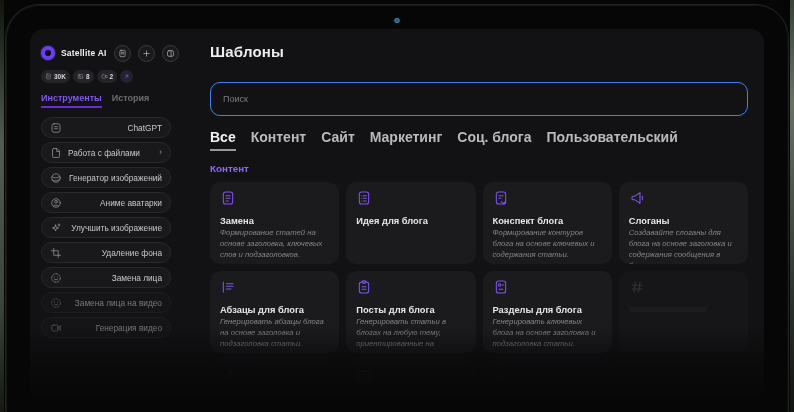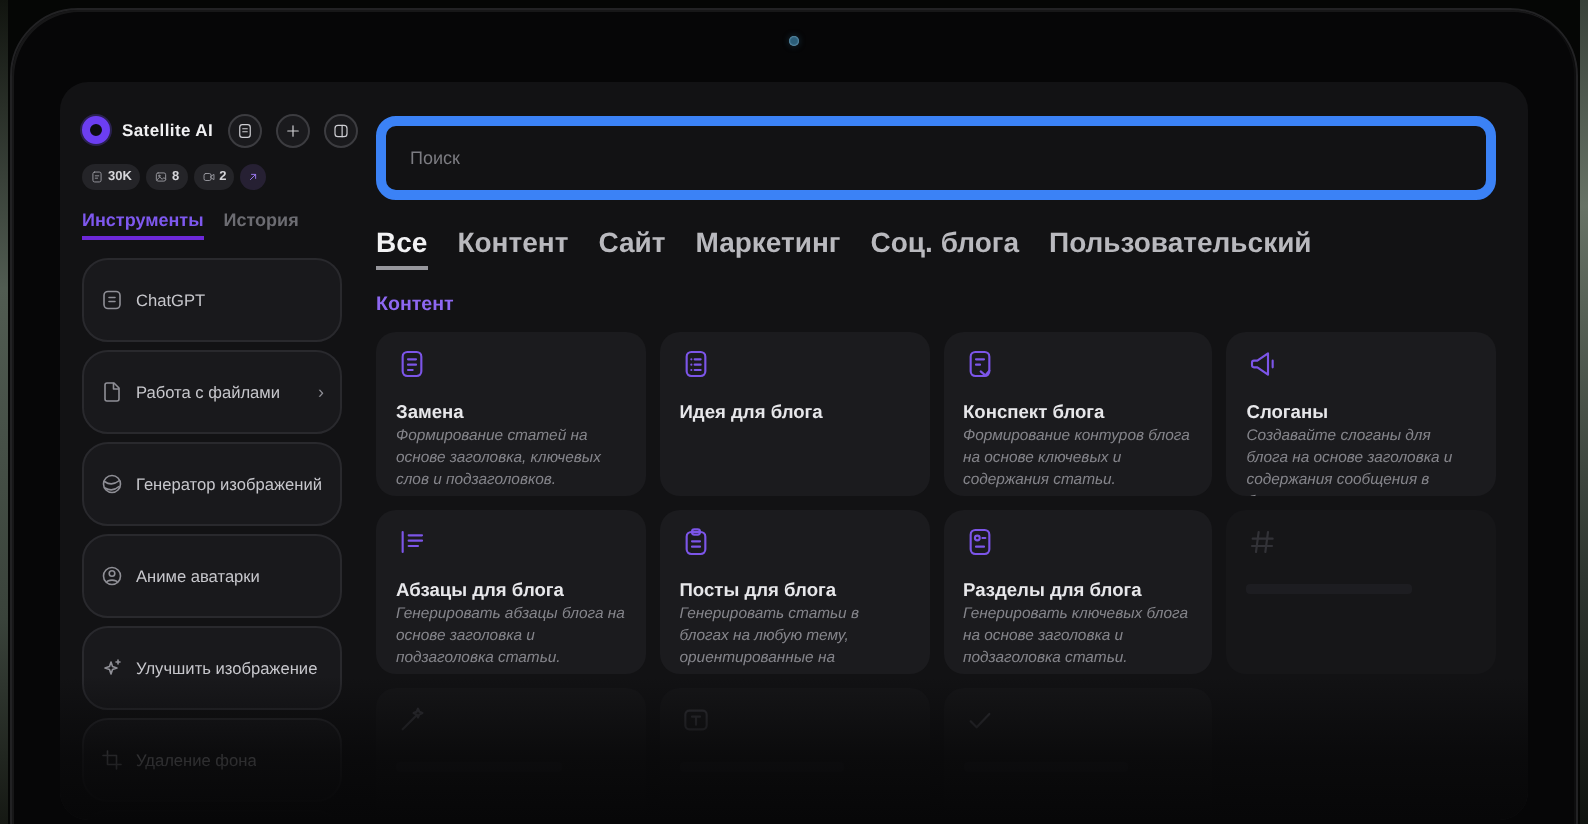--- a/index.html
+++ b/index.html
@@ -14,22 +14,22 @@
 
   
   .device { position:absolute; left:5px; right:5px; top:4px; height:440px;
             background:#060607; border-radius:34px; border:1px solid #222224;
             box-shadow: inset 1px 1px 0 rgba(255,255,255,.07), inset -1px 0 0 rgba(255,255,255,.03);
             z-index:1; }
   .camera { position:absolute; top:13px; left:50%; transform:translateX(-50%);
             width:5px; height:5px; border-radius:50%; background:#2b5d78;
             box-shadow:0 0 3px #173140, inset 0 0 1px #9fd4ef; }
 
-  .screen { position:absolute; left:24px; right:24px; top:36px; height:369px;
-            background:#121214; border-radius:14px; overflow:hidden; display:flex; }
+  .screen { position:absolute; left:24px; right:24px; top:24px; height:369px;
+            background:#121214; border-radius:14px; overflow:hidden; display:flex;gap:22px; }
   .screen-fade { position:absolute; left:0; right:0; bottom:0; height:72px; z-index:30; pointer-events:none;
             background:linear-gradient(to bottom, rgba(10,10,11,0) 0%, rgba(8,8,9,.78) 55%, #070708 100%); }
 
   
   .sidebar { width:148px; flex:0 0 148px; padding:15px 7px 0 11px; }
   .sb-head { display:flex; align-items:center; gap:4px; height:18px; }
   .logo { width:14px; height:14px; border-radius:50%; border:4px solid #6c3ef2; background:#0d0d12; flex:0 0 14px;
           box-shadow:0 0 0 1px #2a2150; }
   .brand { font-size:8.5px; font-weight:bold; color:#f0f0f2; letter-spacing:.2px; margin-right:auto; padding-left:2px; white-space:nowrap; }
   .hbtn { width:17px; height:17px; border-radius:50%; border:1px solid #3c3c40; background:#1a1a1d;
@@ -41,32 +41,32 @@
            color:#d6d6da; font-size:6.5px; font-weight:bold; }
   .badge svg { width:7px; height:7px; color:#9b9ba1; }
   .badge.round { width:13px; padding:0; justify-content:center; background:#262033; }
   .badge.round svg { color:#9d7bf5; }
 
   .sb-tabs { display:flex; gap:10px; margin-top:10px; }
   .sb-tab { font-size:9px; font-weight:bold; color:#6c6c72; padding-bottom:3px; }
   .sb-tab.active { color:#7e58ef; border-bottom:2px solid #6d28d9;text-align:right; }
 
   .menu { margin-top:9px; display:flex; flex-direction:column; gap:4px; }
-  .side-item { height:42px; border-radius:13px; border:1px solid #29292d; background:#19191c;
-               display:flex; align-items:center; gap:6px; padding:0 8px; color:#c7c7cc; }
+  .side-item { height:21px; border-radius:13px; border:1px solid #29292d; background:#19191c;
+               display:flex; align-items:center; gap:6px; padding:0 8px; color:#c7c7cc;justify-content:space-between; }
   .side-item .si-icon { display:flex; color:#8f8f96; }
   .side-item .si-icon svg { width:12px; height:12px; }
   .side-item .si-label { font-size:8.3px; white-space:nowrap; overflow:hidden; }
   .side-item .chev { margin-left:auto; color:#8f8f96; font-size:9px; line-height:1; }
   .side-item.dim { opacity:.55; }
 
   
   .main { flex:1; padding:14px 16px 0 10px; min-width:0; }
   .page-title { font-size:15px; font-weight:bold; color:#ededef; letter-spacing:.2px; }
-  .search { margin-top:3px; height:33px; width:100%; border-radius:10px; border:5px solid #3b82f6;
+  .search { margin-top:22px; height:33px; width:100%; border-radius:10px; border:1px solid #3b82f6;
             background:transparent; color:#d5d5d9; font-size:9px; padding:16px 12px; outline:none;
             font-family:"Liberation Sans", sans-serif; }
   .search::placeholder { color:#7c7c82; }
 
   .tabs { display:flex; gap:15px; margin-top:13px; }
   .tab { font-size:14px; font-weight:bold; color:#b9b9be; padding-bottom:4px; white-space:nowrap; }
   .tab.active { color:#f2f2f4; border-bottom:2px solid #97979d; }
 
   .section-label { margin-top:12px; font-size:9.8px; font-weight:bold; color:#8e68f2; }
 
@@ -233,20 +233,21 @@
                   <rect x="3.5" y="6" width="12.5" height="12" rx="3"></rect>
                   <path d="M16 10.5l4.5-2.8v8.6L16 13.5z"></path>
                 </svg>
               </span>
             <span class="si-label">Генерация видео</span>
           </div>
         </nav>
       </aside>
 
       <main class="main">
+        <h1 class="page-title">Шаблоны</h1>
 
         <input class="search" type="text" placeholder="Поиск" style="">
 
         <div class="tabs">
           <span class="tab active">Все</span>
           <span class="tab">Контент</span>
           <span class="tab">Сайт</span>
           <span class="tab">Маркетинг</span>
           <span class="tab">Соц. блога</span>
           <span class="tab">Пользовательский</span>

